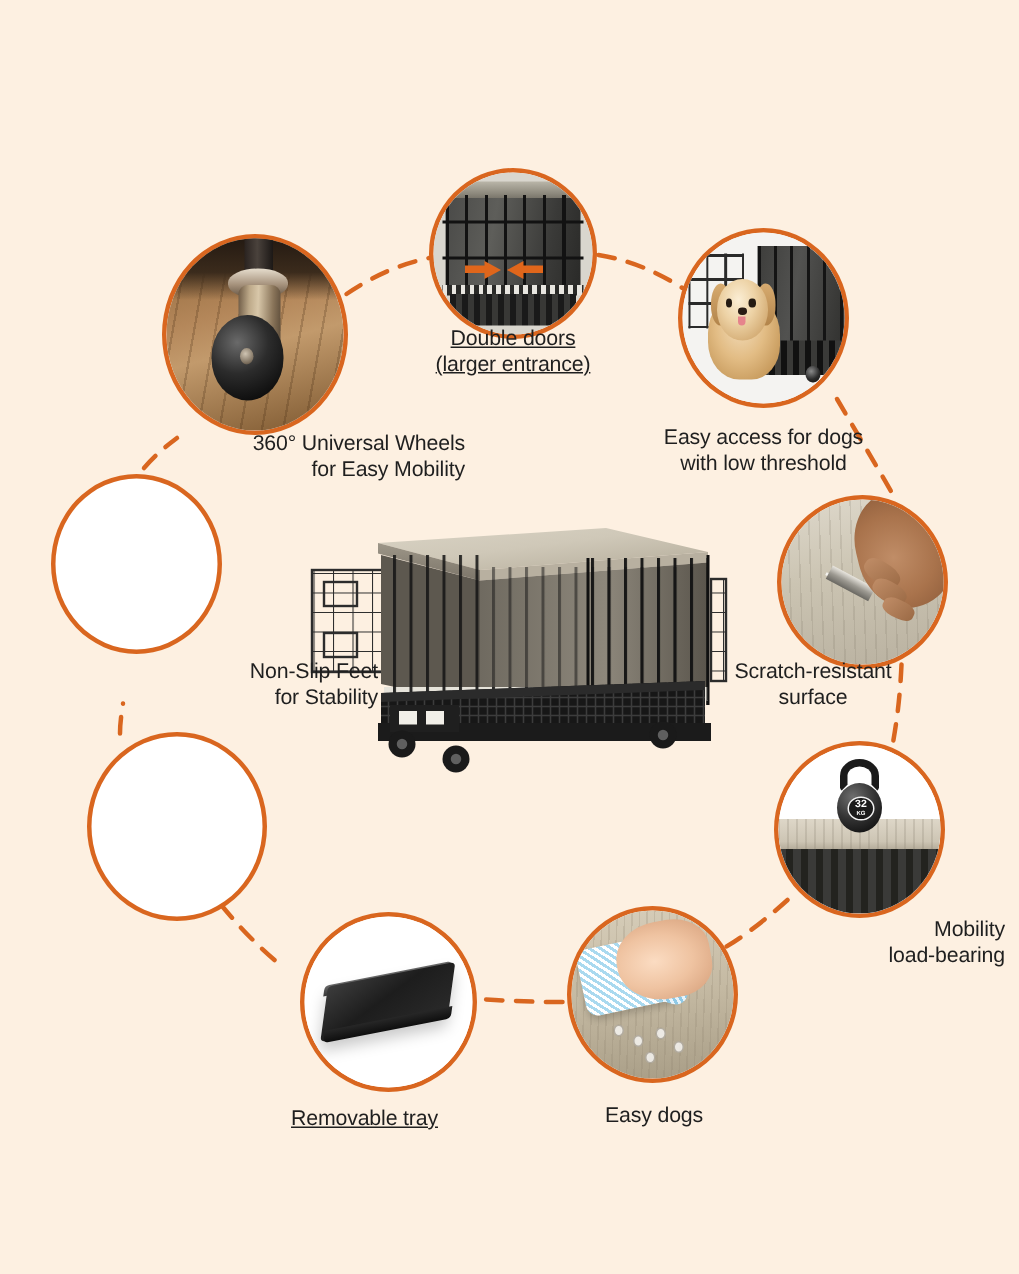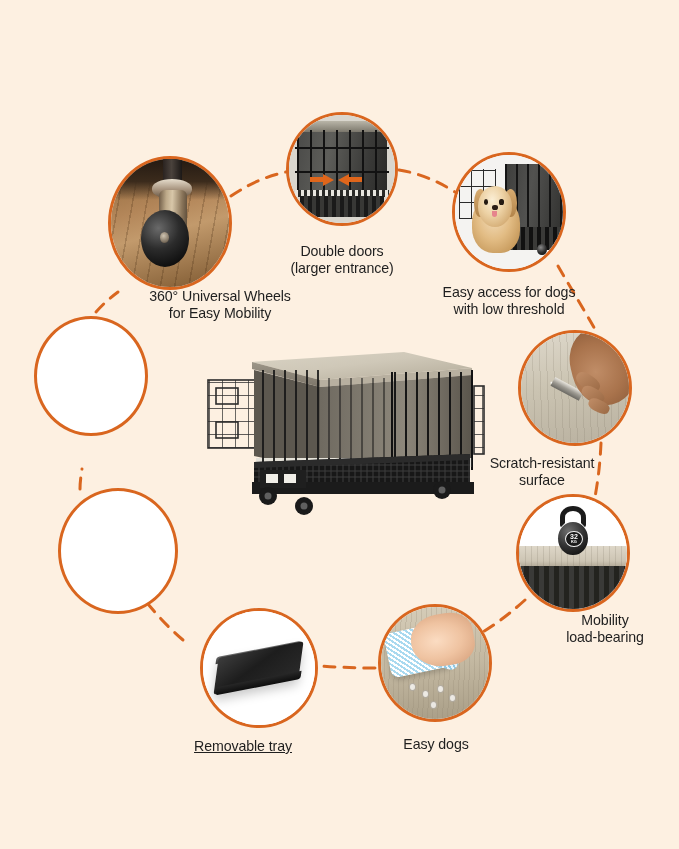--- a/index.html
+++ b/index.html
@@ -54,21 +54,21 @@
     z-index: 4;
     color: #1f1f1f;
     font-size: 14.2px;
     line-height: 17px;
     letter-spacing: -0.1px;
     font-weight: 500;
     white-space: pre-line;
     font-family: "Liberation Sans", sans-serif;
   }
   .caption.center { text-align: center; }
-  .caption.left   { text-align: center; }
+  .caption.left   { text-align: right; }
 
   
   #product-image {
     position: absolute;
     left: 196px;
     top: 330px;
     width: 290px;
     height: 190px;
     z-index: 2;
   }
@@ -475,21 +475,21 @@
       <div class="dd-hbar" style="top:30%"></div>
       <div class="dd-hbar" style="top:52%"></div>
       <div class="dd-tray"></div>
       <div class="dd-base"></div>
       <div class="dd-arrow-stem" style="left:20%; top:57%; width:14px;"></div>
       <div class="dd-arrow r" style="left:32%; top:54.5%;"></div>
       <div class="dd-arrow-stem" style="left:56%; top:57%; width:14px;"></div>
       <div class="dd-arrow l" style="left:46%; top:54.5%;"></div>
     </div>
   </div>
-  <div class="caption center" style="left:262px; top:243px; width:160px;">Double doors
+  <div class="caption center" style="left:262px; top:218px; width:160px;text-decoration:underline;">Double doors
 (larger entrance)</div>
 
   <div class="bubble" style="left:452px; top:152px; width:114px; height:120px;">
     <div class="photo">
       <div class="dog-bg"></div>
       <div class="dog-crate"></div>
       <div class="dog-crate-bars"></div>
       <div class="dog-crate-base"></div>
       <div class="dog-wire"></div>
       <div class="dog-body"></div>
@@ -511,21 +511,21 @@
       <div class="sr-surface"></div>
       <div class="sr-scratch"></div>
       <div class="sr-blade"></div>
       <div class="sr-knife"></div>
       <div class="sr-hand"></div>
       <div class="sr-finger" style="left:50%; top:38%; width:24%; height:13%; transform:rotate(34deg);"></div>
       <div class="sr-finger" style="left:56%; top:50%; width:22%; height:12%; transform:rotate(30deg);"></div>
       <div class="sr-finger" style="left:62%; top:61%; width:20%; height:11%; transform:rotate(26deg);"></div>
     </div>
   </div>
-  <div class="caption center" style="left:462px; top:440px; width:160px;margin-top:15px;">Scratch-resistant
+  <div class="caption center" style="left:462px; top:440px; width:160px;">Scratch-resistant
 surface</div>
 
   <div class="bubble" style="left:516px; top:494px; width:114px; height:118px;">
     <div class="photo">
       <div class="kb-bg"></div>
       <div class="kb-topsurface"></div>
       <div class="kb-front"></div>
       <div class="kb-handle"></div>
       <div class="kb-ball"></div>
       <div class="kb-label">
@@ -558,14 +558,16 @@
       <div class="tray-lip"></div>
       <div class="tray-top"></div>
       <div class="tray-side"></div>
     </div>
   </div>
   <div class="caption center" style="left:180px; top:738px; width:126px;text-decoration:underline;">Removable tray</div>
 
   <div class="bubble blank" style="left:58px; top:488px; width:120px; height:126px;"></div>
 
   <div class="bubble blank" style="left:34px; top:316px; width:114px; height:120px;"></div>
+  <div class="caption left" style="left:112px; top:440px; width:140px;">Non-Slip Feet
+for Stability</div>
 
 </div>
 
 </body></html>

